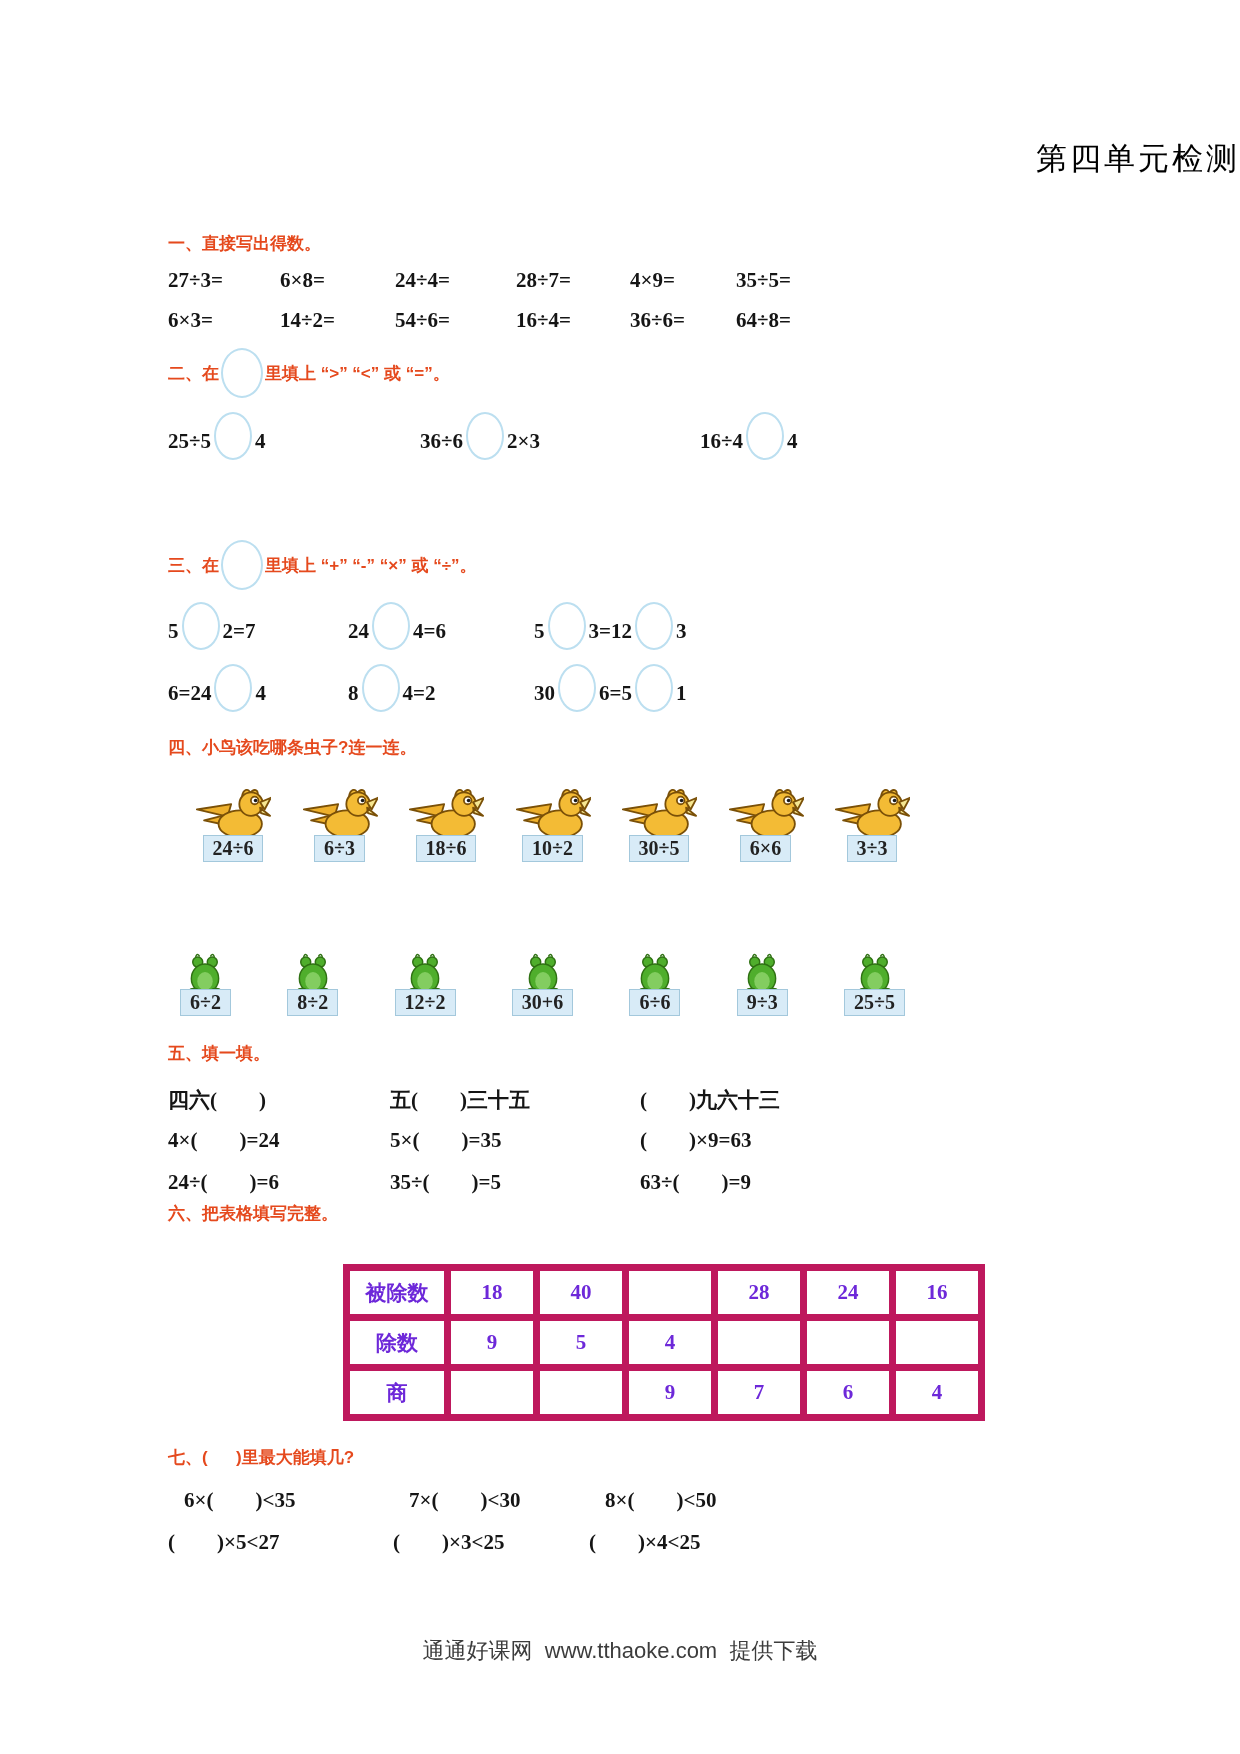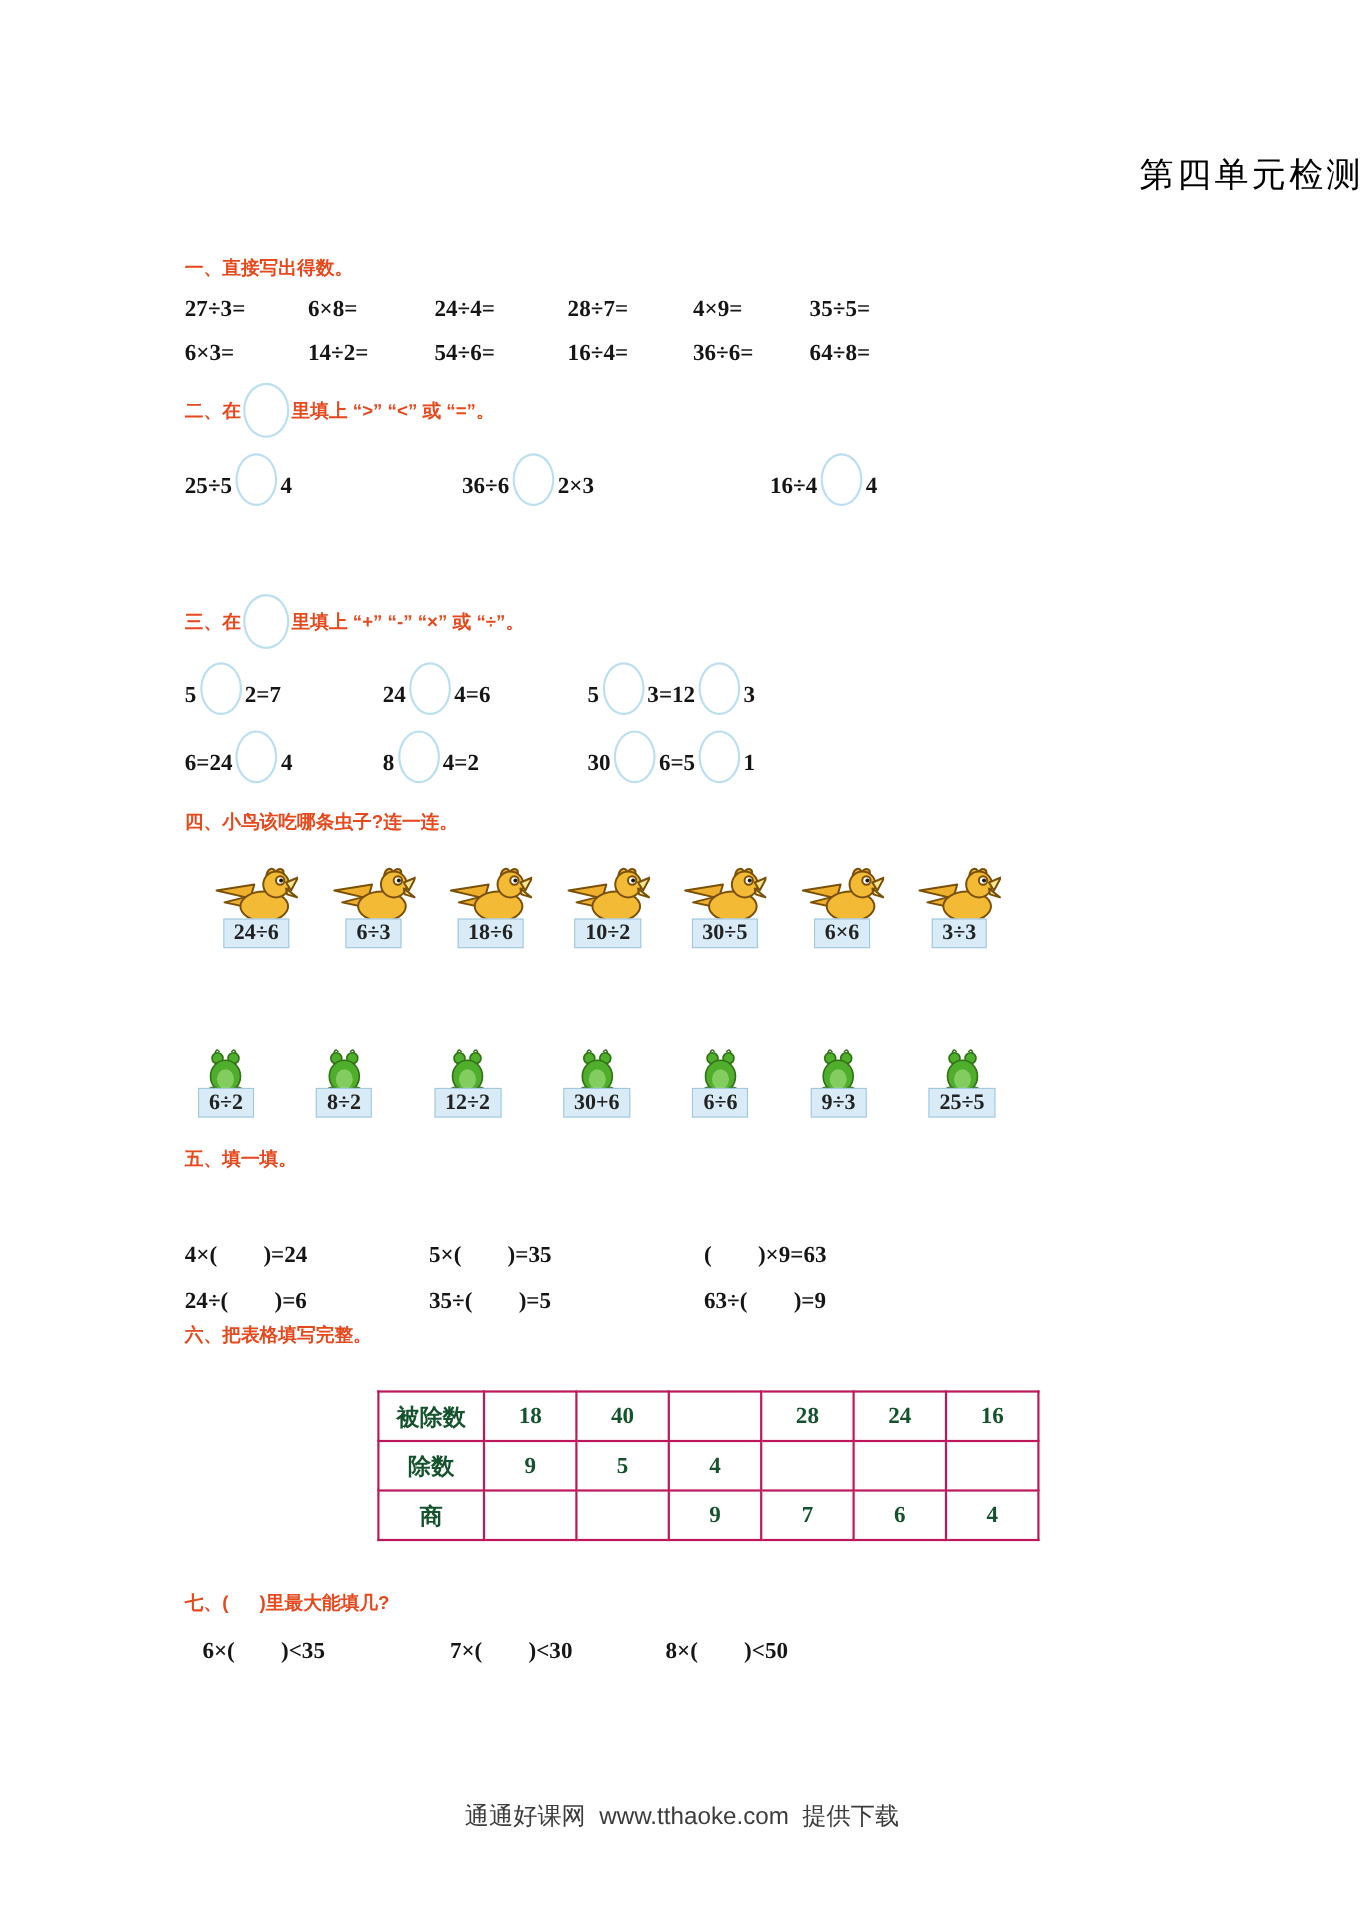--- a/index.html
+++ b/index.html
@@ -19,22 +19,22 @@
   .circ{display:inline-block;width:34px;height:44px;border:2px solid #bcdff0;border-radius:50%;
         background:#fff;vertical-align:-12px;margin:0 3px;}
   .h .circ{width:38px;height:46px;vertical-align:middle;margin:0 2px;}
   .match-row{display:flex;justify-content:space-between;}
   .unit{display:flex;flex-direction:column;align-items:center;}
   .label-box{font-weight:700;font-size:20px;white-space:pre;background:#d8ebf7;
              border:1px solid #a3c8dc;padding:1px 9px;margin-top:-7px;color:#222;}
   .bird-svg{width:76px;height:56px;display:block;}
   .frog-svg{width:40px;height:46px;display:block;}
   table.fill{border-collapse:collapse;}
-  table.fill td{border:2px solid #be185d;text-align:center;vertical-align:middle;
-                height:41px;font-weight:700;font-size:21px;color:#14532d;}
+  table.fill td{border:7px solid #be185d;text-align:center;vertical-align:middle;
+                height:41px;font-weight:700;font-size:21px;color:#6d28d9;}
   td.tlabel{width:92px;font-weight:400;}
   td.tcell{width:80px;}
   .footer{left:0;width:100%;text-align:center;font-family:"Liberation Sans","DejaVu Sans",sans-serif;
           font-size:22px;color:#3c3c3c;white-space:pre;}
   .hidden-defs{position:absolute;width:0;height:0;overflow:hidden;}
 </style>
 </head>
 <body>
 
 <svg class="hidden-defs" aria-hidden="true">
@@ -198,20 +198,25 @@
       </div>
     <div class="unit">
         <svg class="frog-svg">
           <use href="#sym-frog"></use>
         </svg>
         <span class="label-box">25÷5</span>
       </div>
   </div>
 
   <div class="abs h" style="top:1042px;left:168px;">五、填一填。</div>
+  <div class="abs row g3c" style="top:1086px;left:168px;width:780px;">
+    <span class="eq">四六(        )</span>
+    <span class="eq">五(        )三十五</span>
+    <span class="eq">(        )九六十三</span>
+  </div>
   <div class="abs row g3c" style="top:1128px;left:168px;width:780px;">
     <span class="eq">4×(        )=24</span>
     <span class="eq">5×(        )=35</span>
     <span class="eq">(        )×9=63</span>
   </div>
   <div class="abs row g3c" style="top:1170px;left:168px;width:780px;">
     <span class="eq">24÷(        )=6</span>
     <span class="eq">35÷(        )=5</span>
     <span class="eq">63÷(        )=9</span>
   </div>
@@ -248,16 +253,21 @@
     </tr>
   </tbody>
     </table>
 
   <div class="abs h" style="top:1446px;left:168px;">七、(      )里最大能填几?</div>
   <div class="abs row g3d" style="top:1488px;left:184px;width:740px;">
     <span class="eq">6×(        )&lt;35</span>
     <span class="eq">7×(        )&lt;30</span>
     <span class="eq">8×(        )&lt;50</span>
   </div>
+  <div class="abs row g3d" style="top:1530px;left:168px;width:740px;">
+    <span class="eq">(        )×5&lt;27</span>
+    <span class="eq">(        )×3&lt;25</span>
+    <span class="eq">(        )×4&lt;25</span>
+  </div>
 
   <div class="abs footer" style="top:1636px;">通通好课网  www.tthaoke.com  提供下载</div>
 
 </div>
 
 </body></html>

